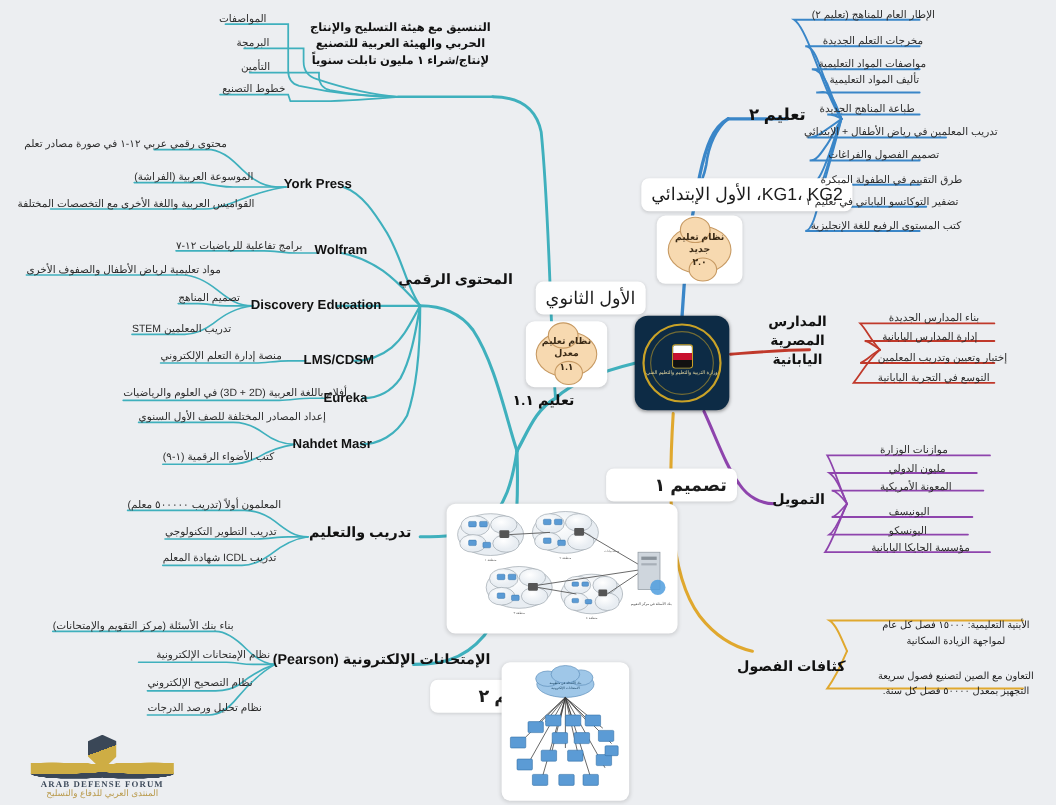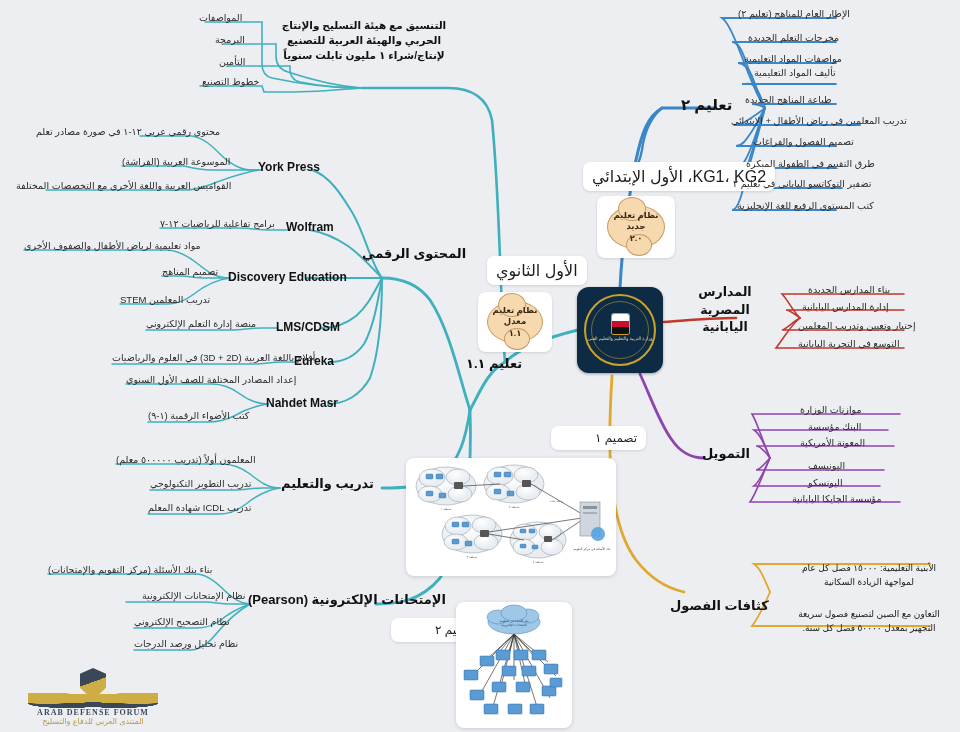--- a/index.html
+++ b/index.html
@@ -74,21 +74,21 @@
     background:#fff;
     border-radius:7px;
     box-shadow:0 1px 3px rgba(0,0,0,.13);
   }
   .card.tag{
     padding:5px 9px;
     font-size:16px;
     color:#1c1c1c;
     white-space:nowrap;
   }
-  .card.tag.bold{font-weight:normal;font-size:12px;padding-left:44px;}
+  .card.tag.bold{font-weight:bold;font-size:16px;padding-left:44px;}
 
   
   .cloudbox{
     position:absolute;background:#fff;border-radius:8px;
     box-shadow:0 1px 3px rgba(0,0,0,.13);
     display:flex;align-items:center;justify-content:center;
   }
   .cloud{
     position:relative;
     background:#f7d9b0;
@@ -262,21 +262,21 @@
   <div class="node multi" style="left:276px;top:18px;width:176px;font-size:10.5px;font-weight:bold;text-align:center;color:#111;line-height:1.45;">التنسيق مع هيئة التسليح والإنتاج الحربي والهيئة العربية للتصنيع لإنتاج/شراء ١ مليون تابلت سنوياً</div>
 
   <div class="node leaf" style="left:197px;top:12px;">المواصفات</div>
   <div class="node leaf" style="left:213px;top:34px;">البرمجة</div>
   <div class="node leaf" style="left:217px;top:56px;">التأمين</div>
   <div class="node leaf" style="left:200px;top:76px;">خطوط التصنيع</div>
 
   <div class="node branch-label" style="left:362px;top:246px;">المحتوى الرقمي</div>
 
   <div class="node branch-label en" style="left:258px;top:160px;">York Press</div>
-  <div class="node leaf" style="left:34px;top:126px;">محتوى رقمي عربي ١٢-١ في صورة مصادر تعلم</div>
+  <div class="node leaf" style="left:20px;top:126px;">محتوى رقمي عربي ١٢-١ في صورة مصادر تعلم</div>
   <div class="node leaf" style="left:120px;top:156px;">الموسوعة العربية (الفراشة)</div>
   <div class="node leaf" style="left:14px;top:180px;">القواميس العربية واللغة الأخرى مع التخصصات المختلفة</div>
 
   <div class="node branch-label en" style="left:286px;top:220px;">Wolfram</div>
   <div class="node leaf" style="left:158px;top:218px;">برامج تفاعلية للرياضيات ١٢-٧</div>
 
   <div class="node branch-label en" style="left:228px;top:270px;">Discovery Education</div>
   <div class="node leaf" style="left:22px;top:240px;">مواد تعليمية لرياض الأطفال والصفوف الأخرى</div>
   <div class="node leaf" style="left:160px;top:266px;">تصميم المناهج</div>
   <div class="node leaf" style="left:118px;top:294px;">تدريب المعلمين STEM</div>
@@ -315,21 +315,21 @@
   <div class="node leaf" style="left:735px;top:200px;">كتب المستوى الرفيع للغة الإنجليزية</div>
 
   <div class="node multi" style="left:681px;top:284px;width:88px;font-size:12.5px;font-weight:bold;text-align:center;line-height:1.4;color:#111;">المدارس المصرية اليابانية</div>
   <div class="node leaf" style="left:806px;top:284px;">بناء المدارس الجديدة</div>
   <div class="node leaf" style="left:800px;top:301px;">إدارة المدارس اليابانية</div>
   <div class="node leaf" style="left:796px;top:320px;">إختيار وتعيين وتدريب المعلمين</div>
   <div class="node leaf" style="left:796px;top:338px;">التوسع في التجربة اليابانية</div>
 
   <div class="node branch-label" style="left:702px;top:446px;">التمويل</div>
   <div class="node leaf" style="left:798px;top:404px;">موازنات الوزارة</div>
-  <div class="node leaf" style="left:806px;top:421px;">البنك مؤسسة</div>
+  <div class="node leaf" style="left:806px;top:421px;">مليون الدولي</div>
   <div class="node leaf" style="left:798px;top:437px;">المعونة الأمريكية</div>
   <div class="node leaf" style="left:806px;top:460px;">اليونيسف</div>
   <div class="node leaf" style="left:806px;top:477px;">اليونسكو</div>
   <div class="node leaf" style="left:790px;top:493px;">مؤسسة الجايكا اليابانية</div>
 
   <div class="node branch-label" style="left:670px;top:598px;">كثافات الفصول</div>
   <div class="node multi" style="left:786px;top:562px;width:166px;font-size:9px;text-align:center;line-height:1.5;">الأبنية التعليمية: ١٥٠٠٠ فصل كل عام لمواجهة الزيادة السكانية</div>
   <div class="node multi" style="left:786px;top:608px;width:166px;font-size:9px;text-align:center;line-height:1.5;">التعاون مع الصين لتصنيع فصول سريعة التجهيز بمعدل ٥٠٠٠٠ فصل كل سنة.</div>
 
   <div class="card tag bold" style="left:551px;top:426px;">تصميم ١</div>

